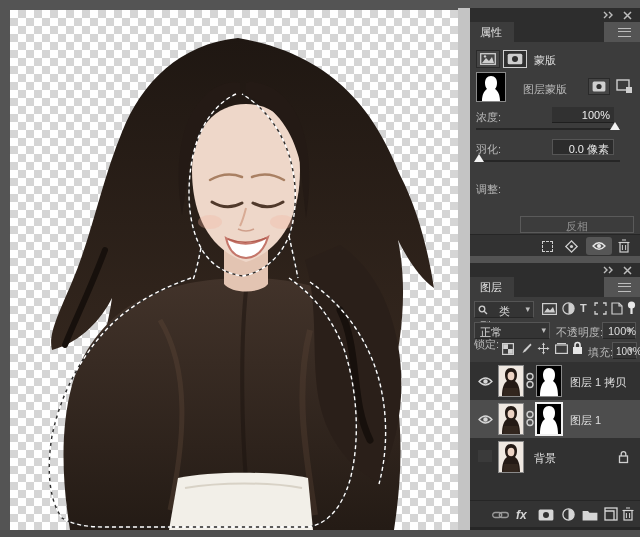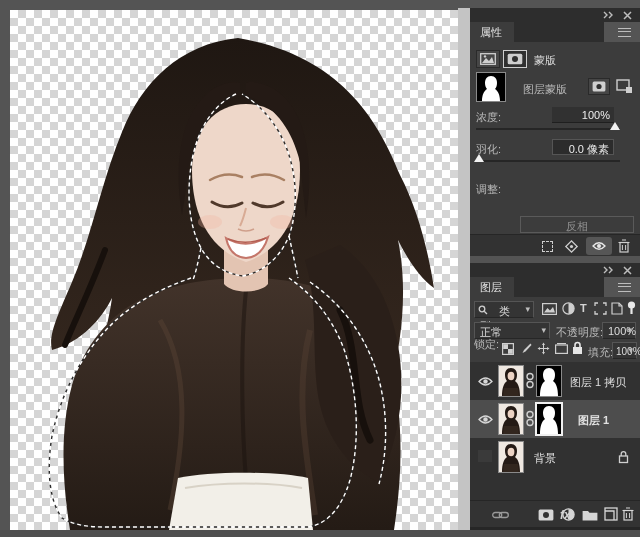--- a/index.html
+++ b/index.html
@@ -51,21 +51,21 @@
   .thumb-mask  { background:#000; border:1px solid #8a8a8a; }
   .thumb-mask.sel { border:2px solid #f0f0f0; }
 
   .layer-row { position:absolute; left:0; width:197px; height:38px; }
   .layer-row.sel { background:#4d4d4d; }
   .layer-name { font-size:11px; color:#e0e0e0; position:absolute; top:13px; }
 
   .mini-iconbtn { position:absolute; width:24px; height:18px; background:#464646; border:1px solid #2a2a2a; display:flex; align-items:center; justify-content:center; }
   .mini-iconbtn.sel { border-color:#cfcfcf; background:#303030; }
   .glyph { font-size:11px; color:#d4d4d4; }
-  .fxg { font-style:italic; font-weight:bold; font-size:12px; color:#d4d4d4;margin-left:44px; }
+  .fxg { font-style:italic; font-weight:bold; font-size:12px; color:#d4d4d4; }
 </style>
 </head>
 <body>
 
 <div class="abs" id="pasteboard"></div>
 <div class="abs" id="checker"></div>
 
 <svg class="abs" id="portrait" viewBox="0 0 448 520">
   <defs>
     <linearGradient id="hairG" x1="0" y1="0" x2="0" y2="1">
@@ -335,21 +335,21 @@
         <svg class="abs" style="left:56px; top:10px;" width="8" height="17" viewBox="0 0 8 17">
             <circle cx="4" cy="4.5" r="3" fill="none" stroke="#cfcfcf" stroke-width="1.4"></circle>
             <circle cx="4" cy="12.5" r="3" fill="none" stroke="#cfcfcf" stroke-width="1.4"></circle>
           </svg>
         <div class="abs thumb-mask sel" style="left:65px; top:2px; width:28px; height:34px;">
           <svg width="24" height="30" viewBox="0 0 24 30">
               <rect width="24" height="30" fill="#000"></rect>
               <path d="M12,2 C8,2 6,5 6,9 C6,12 7,14 8,15 C5,17 3,22 3,30 L21,30 C21,22 19,17 16,15 C17,14 18,12 18,9 C18,5 16,2 12,2 Z" fill="#fff"></path>
             </svg>
         </div>
-        <span class="layer-name" style="left:108px;font-weight:bold;">图层 1</span>
+        <span class="layer-name" style="left:100px;">图层 1</span>
       </div>
 
       <div class="layer-row" style="top:76px;">
         <div class="abs" style="left:8px; top:12px; width:14px; height:12px; background:#3a3a3a;"></div>
         <div class="abs thumb-photo" style="left:28px; top:3px; width:26px; height:32px;">
           <svg width="24" height="30" viewBox="0 0 24 30">
               <rect width="24" height="30" fill="#efe8e1"></rect>
               <path d="M12,2 C8,2 6,5 6,9 C6,12 7,14 8,15 C5,17 3,22 3,30 L21,30 C21,22 19,17 16,15 C17,14 18,12 18,9 C18,5 16,2 12,2 Z" fill="#241a15"></path>
               <ellipse cx="12" cy="10" rx="3.4" ry="4.2" fill="#ecd3c4"></ellipse>
               <path d="M4,30 L20,30 L19,22 L5,22 Z" fill="#32261e"></path>

